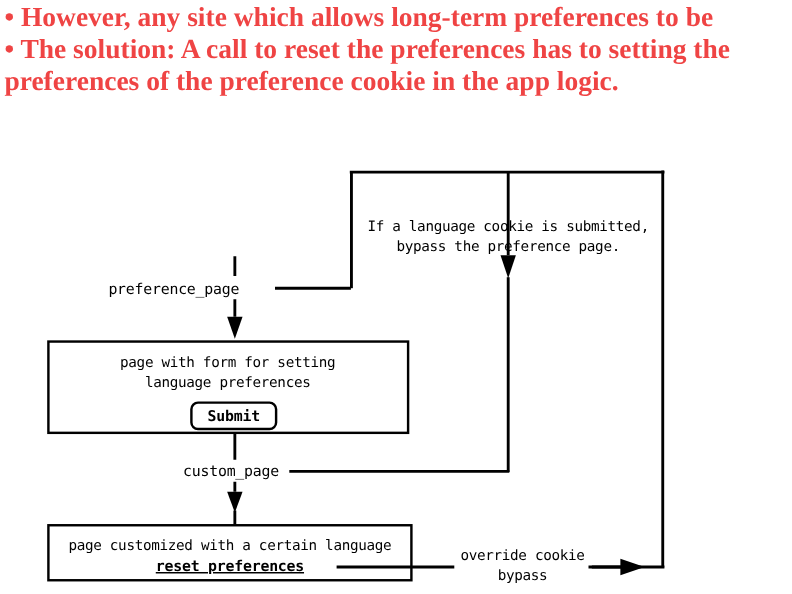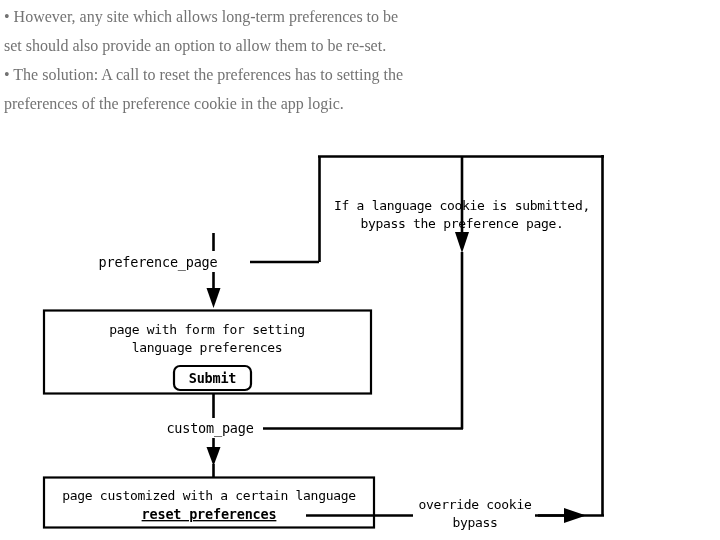--- a/index.html
+++ b/index.html
@@ -18,25 +18,26 @@
 
   
   #bullets {
     position: absolute;
     left: 4px;
     top: 2px;
     width: 712px;
   }
   .bullet-line {
     font-family: "Liberation Serif", serif;
-    font-size: 16px;
+    font-size: 25px;
     line-height: 29px;
-    color: #737373;
+    color: #ef4444;
     white-space: nowrap;
     letter-spacing: 0px;
+    font-weight: bold;
   }
   .bullet-line.cont {
     text-indent: 0;
   }
 
   
   #diagram {
     position: absolute;
     left: 0;
     top: 0;
@@ -83,21 +84,20 @@
   }
   .dg-arrowhead {
     fill: #000000;
   }
 </style>
 </head>
 <body>
 
 <div id="bullets">
   <div class="bullet-line">• However, any site which allows long-term preferences to be</div>
-  <div class="bullet-line cont">set should also provide an option to allow them to be re-set.</div>
   <div class="bullet-line">• The solution: A call to reset the preferences has to setting the</div>
   <div class="bullet-line cont">preferences of the preference cookie in the app logic.</div>
 </div>
 
 <div id="diagram">
   <svg width="720" height="540" viewBox="0 0 720 540" xmlns="http://www.w3.org/2000/svg">
 
     <path class="dg-line" d="M 212 262 L 281 262"></path>
 
     <path class="dg-line" d="M 281.5 262 L 281.5 156"></path>

